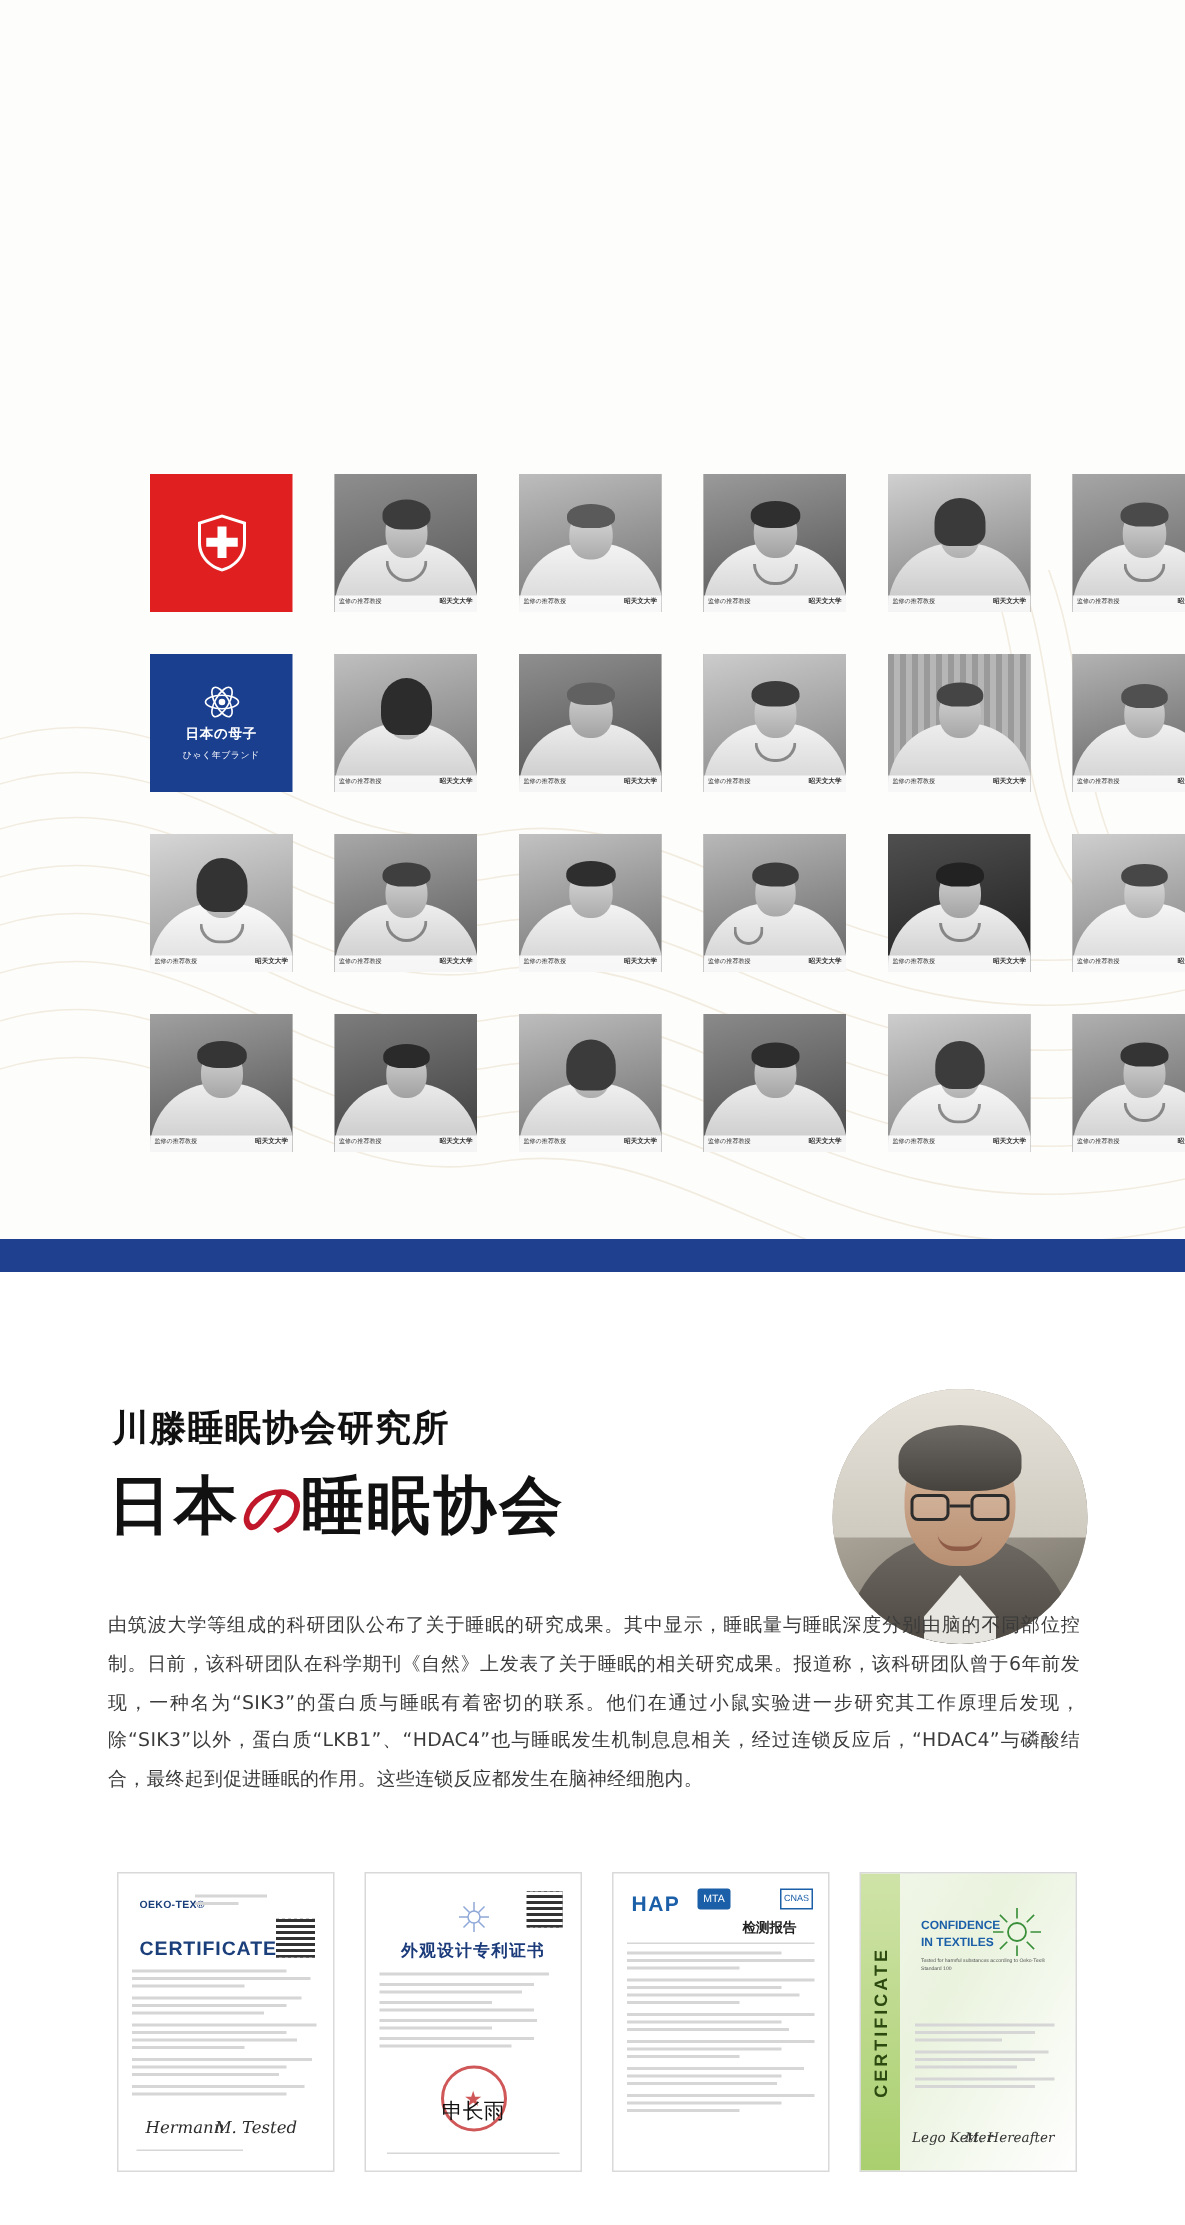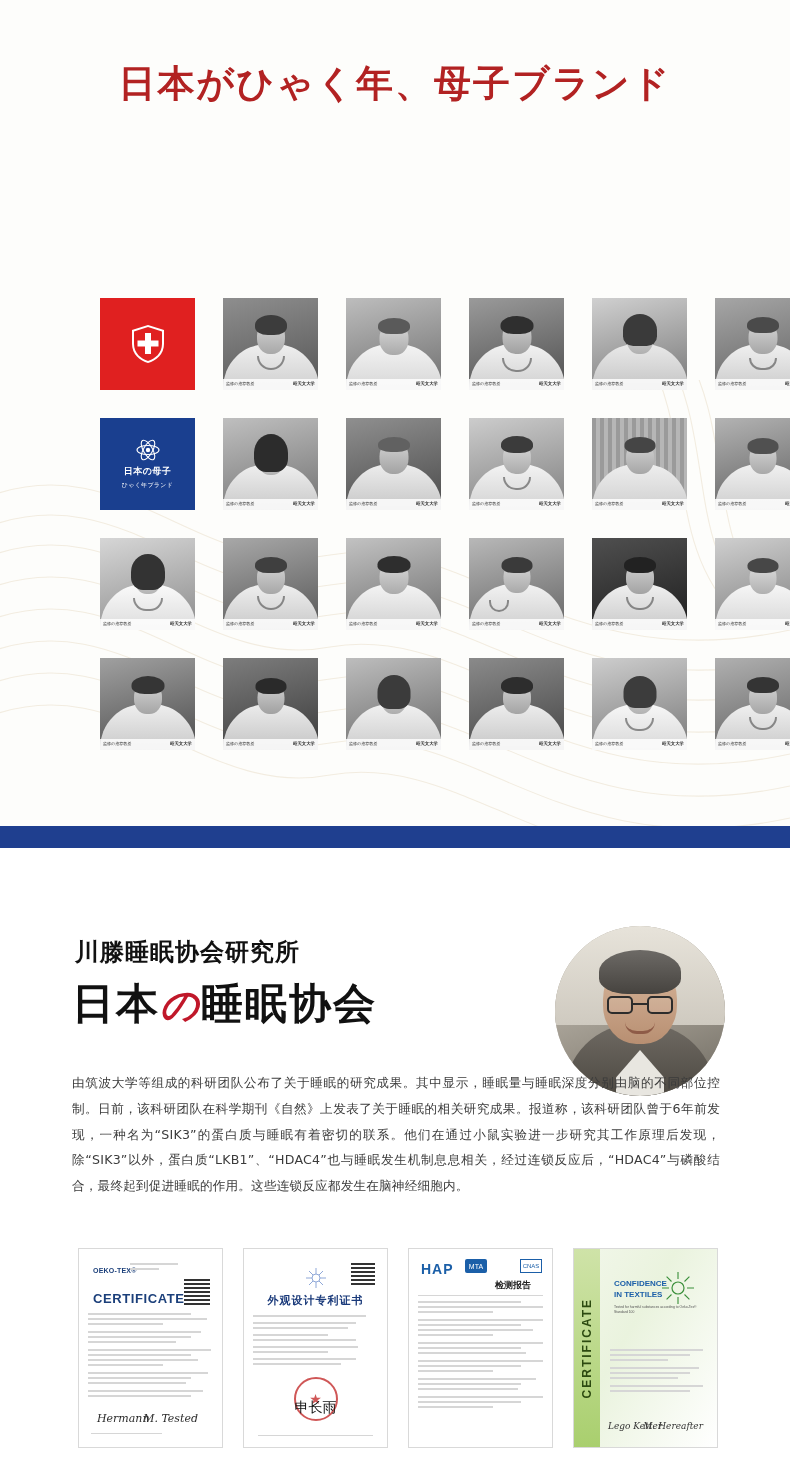--- a/index.html
+++ b/index.html
@@ -52,21 +52,21 @@
     font-family: "DejaVu Serif", "Liberation Serif", serif;
     font-size: 27px;
     color: #3a3a3a;
     letter-spacing: 3px;
   }
 
   
   .doctor-grid {
     position: absolute;
     left: 100px;
-    top: 298px;
+    top: 316px;
     width: 600px;
     display: grid;
     grid-template-columns: repeat(6, 95px);
     grid-gap: 7px 8px;
     gap: 28px;
   }
   .cell {
     width: 95px;
     height: 92px;
     position: relative;
@@ -310,21 +310,20 @@
         <path d="M-20,276 C120,216 200,356 330,331 C470,306 560,456 790,406"></path>
         <path d="M-20,308 C120,248 200,388 330,363 C470,338 560,488 790,438"></path>
         <path d="M-20,340 C120,280 200,420 330,395 C470,370 560,520 790,470"></path>
         <path d="M640,-40 C700,60 660,160 740,240"></path>
         <path d="M660,-40 C720,60 680,160 760,240"></path>
         <path d="M680,-40 C740,60 700,160 780,240"></path>
       </g>
     </svg>
 
     <div class="headline-wrap">
-      <div class="headline-jp">日本がひゃく年、母子ブランド</div>
     </div>
 
     <div class="doctor-grid">
 
       <div class="cell logo-red">
         <svg class="shield" viewBox="0 0 34 40">
           <path d="M17 1 L33 6 V20 C33 30 25 37 17 39 C9 37 1 30 1 20 V6 Z" fill="#ffffff"></path>
           <path d="M17 3 L31 7.5 V20 C31 29 24 35 17 37 C10 35 3 29 3 20 V7.5 Z" fill="#e02020"></path>
           <rect x="14" y="9" width="6" height="21" fill="#ffffff"></rect>
           <rect x="6.5" y="16.5" width="21" height="6" fill="#ffffff"></rect>

